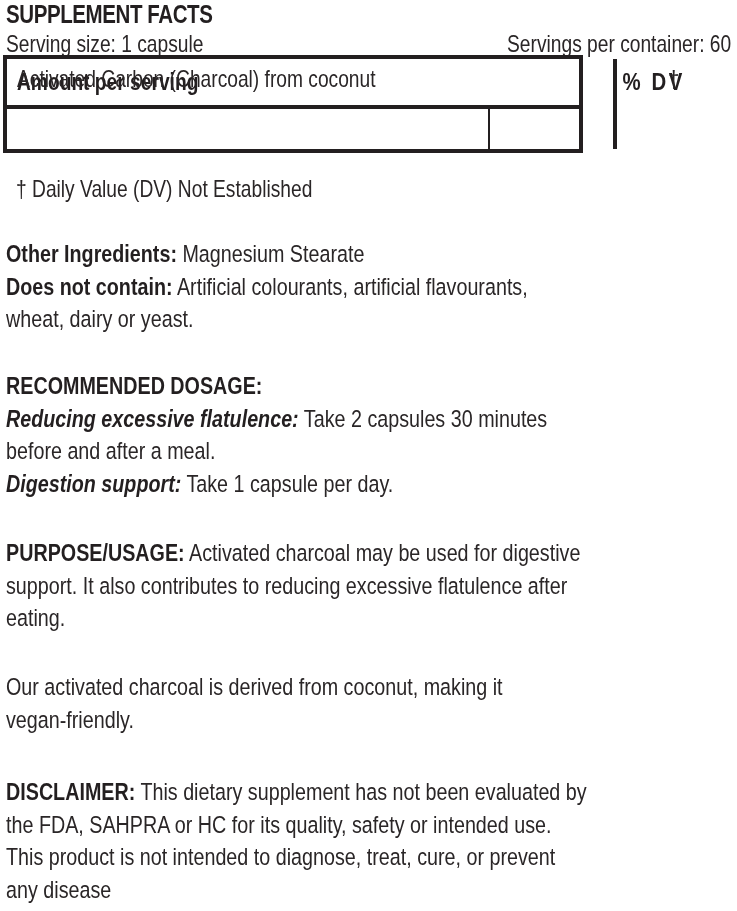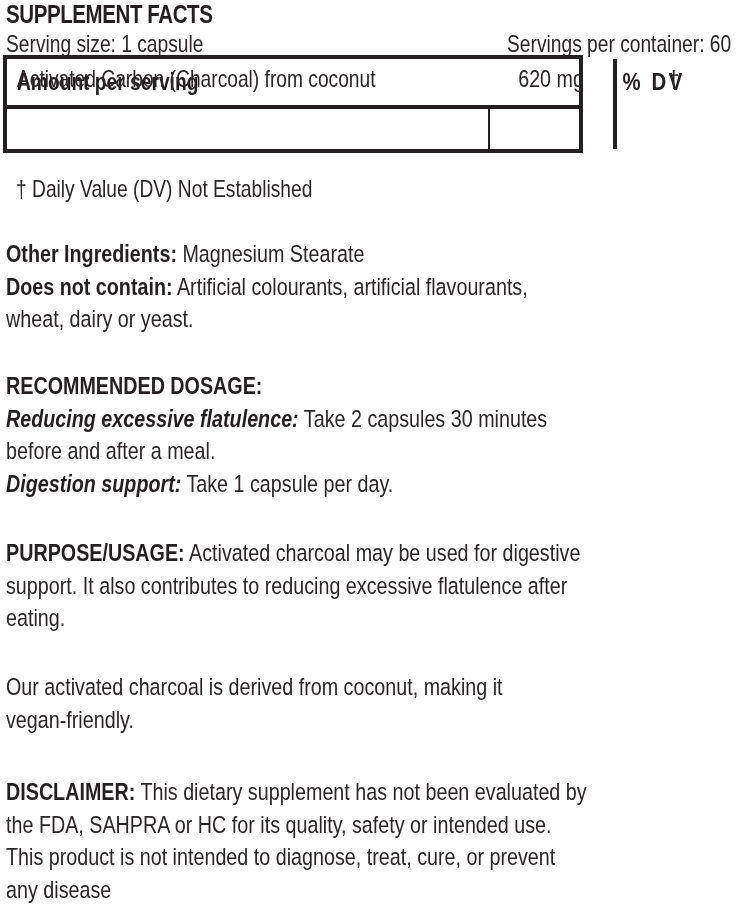--- a/index.html
+++ b/index.html
@@ -141,21 +141,20 @@
 <div class="facts-table">
   <div class="hdr-row"></div>
   <div class="data-row"></div>
   <div class="vdiv-dv"></div>
   <div class="vdiv-amt"></div>
 
   <div class="cell-text hdr-amount">Amount per serving</div>
   <div class="cell-text hdr-dv"><span>% DV</span></div>
 
   <div class="cell-text ing-name">Activated Carbon (Charcoal) from coconut</div>
-  <div class="cell-text ing-amount"><span>620 mg</span></div>
   <div class="cell-text ing-dv"><span>†</span></div>
 </div>
 
 <div class="abs footnote">† Daily Value (DV) Not Established</div>
 
 <div class="para" style="top:238px;">
   <span class="line"><b>Other Ingredients:</b><span> Magnesium Stearate</span></span>
   <span class="line"><b>Does not contain:</b><span> Artificial colourants, artificial flavourants,</span></span>
   <span class="line">wheat, dairy or yeast.</span>
 </div>

